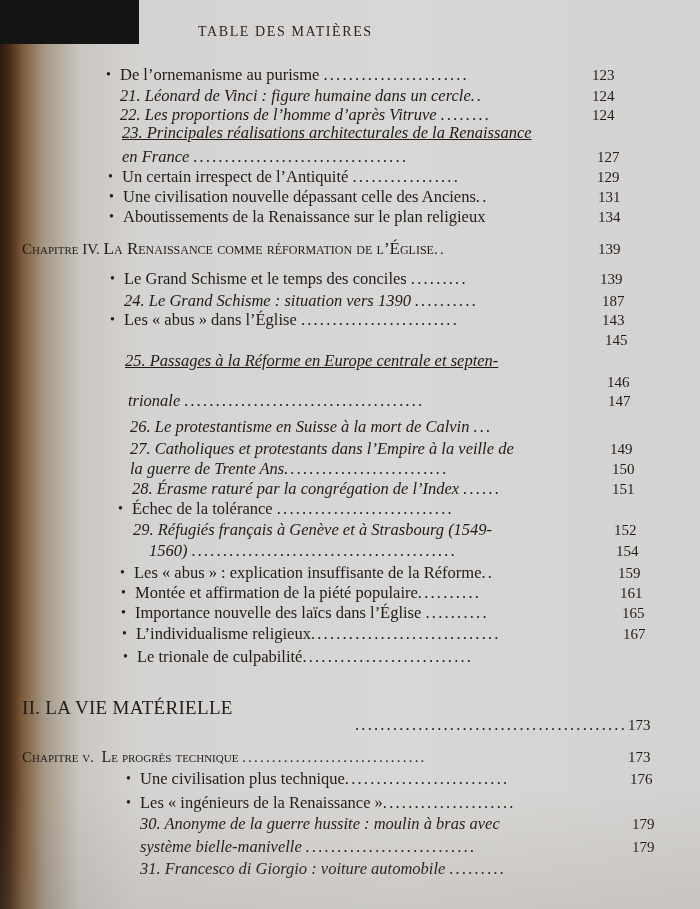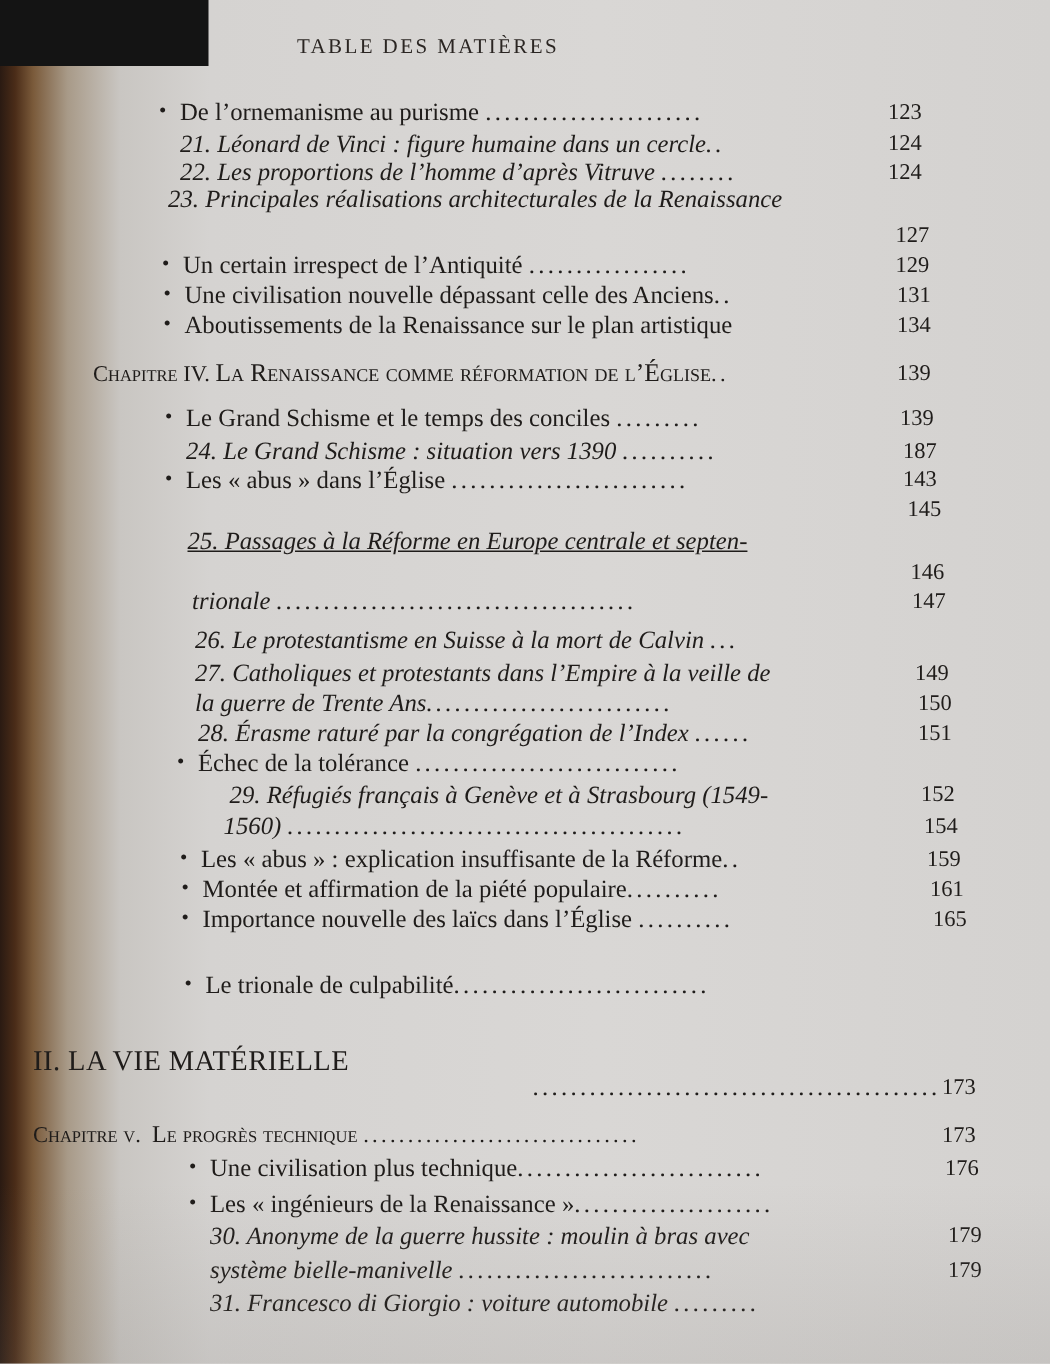--- a/index.html
+++ b/index.html
@@ -59,40 +59,41 @@
   </div>
   <div class="line" style="top:85px;">
     <span class="txt it" style="left:120px;"><span>21. Léonard de Vinci : figure humaine dans un cercle</span><span class="leader">..</span></span>
     <span class="num" style="left:592px;">124</span>
   </div>
   <div class="line" style="top:104px;">
     <span class="txt it" style="left:120px;text-align:right;"><span>22. Les proportions de l’homme d’après Vitruve</span> <span class="leader">........</span></span>
     <span class="num" style="left:592px;">124</span>
   </div>
   <div class="line" style="top:122px;">
-    <span class="txt it" style="left:112px;">23. Principales réalisations architecturales de la Renaissance</span>
+    <span class="txt it" style="left:122px;text-decoration:underline;">23. Principales réalisations architecturales de la Renaissance</span>
   </div>
   <div class="line" style="top:146px;">
+    <span class="txt it" style="left:122px;"><span>en France</span> <span class="leader">..................................</span></span>
     <span class="num" style="left:597px;">127</span>
   </div>
   <div class="line" style="top:166px;">
     <span class="txt bullet" style="left:122px;"><span>Un certain irrespect de l’Antiquité</span> <span class="leader">.................</span></span>
     <span class="num" style="left:597px;">129</span>
   </div>
   <div class="line" style="top:186px;">
     <span class="txt bullet" style="left:123px;"><span>Une civilisation nouvelle dépassant celle des Anciens</span><span class="leader">..</span></span>
     <span class="num" style="left:598px;">131</span>
   </div>
   <div class="line" style="top:206px;">
-    <span class="txt bullet" style="left:123px;">Aboutissements de la Renaissance sur le plan artistique</span>
+    <span class="txt bullet" style="left:123px;">Aboutissements de la Renaissance sur le plan religieux</span>
     <span class="num" style="left:598px;">134</span>
   </div>
 
   <div class="line" style="top:238px;">
-    <span class="txt sc" style="left:22px; font-size:15px;margin-left:40px;"><span>Chapitre IV.</span> <span style="font-size:17px;">La Renaissance comme réformation de l’Église</span><span class="leader">..</span></span>
+    <span class="txt sc" style="left:22px; font-size:15px;"><span>Chapitre IV.</span> <span style="font-size:17px;">La Renaissance comme réformation de l’Église</span><span class="leader">..</span></span>
     <span class="num" style="left:598px;">139</span>
   </div>
   <div class="line" style="top:268px;">
     <span class="txt bullet" style="left:124px;"><span>Le Grand Schisme et le temps des conciles</span> <span class="leader">.........</span></span>
     <span class="num" style="left:600px;">139</span>
   </div>
   <div class="line" style="top:290px;">
     <span class="txt it" style="left:124px;"><span>24. Le Grand Schisme : situation vers 1390</span> <span class="leader">..........</span></span>
     <span class="num" style="left:602px;">187</span>
   </div>
@@ -126,38 +127,42 @@
     <span class="num" style="left:612px;">150</span>
   </div>
   <div class="line" style="top:478px;">
     <span class="txt it" style="left:132px;"><span>28. Érasme raturé par la congrégation de l’Index</span> <span class="leader">......</span></span>
     <span class="num" style="left:612px;">151</span>
   </div>
   <div class="line" style="top:498px;">
     <span class="txt bullet" style="left:132px;"><span>Échec de la tolérance</span> <span class="leader">............................</span></span>
   </div>
   <div class="line" style="top:519px;">
-    <span class="txt it" style="left:133px;margin-left:20px;">29. Réfugiés français à Genève et à Strasbourg (1549-</span>
+    <span class="txt it" style="left:133px;">29. Réfugiés français à Genève et à Strasbourg (1549-</span>
     <span class="num" style="left:614px;">152</span>
   </div>
   <div class="line" style="top:540px;">
     <span class="txt it" style="left:134px;margin-left:15px;"><span>1560)</span> <span class="leader">..........................................</span></span>
     <span class="num" style="left:616px;">154</span>
   </div>
   <div class="line" style="top:562px;">
     <span class="txt bullet" style="left:134px;"><span>Les « abus » : explication insuffisante de la Réforme</span><span class="leader">..</span></span>
     <span class="num" style="left:618px;">159</span>
   </div>
   <div class="line" style="top:582px;">
     <span class="txt bullet" style="left:135px;"><span>Montée et affirmation de la piété populaire</span><span class="leader">..........</span></span>
     <span class="num" style="left:620px;">161</span>
   </div>
   <div class="line" style="top:602px;">
     <span class="txt bullet" style="left:135px;"><span>Importance nouvelle des laïcs dans l’Église</span> <span class="leader">..........</span></span>
     <span class="num" style="left:622px;">165</span>
+  </div>
+  <div class="line" style="top:623px;">
+    <span class="txt bullet" style="left:136px;"><span>L’individualisme religieux</span><span class="leader">..............................</span></span>
+    <span class="num" style="left:623px;">167</span>
   </div>
   <div class="line" style="top:646px;">
     <span class="txt bullet" style="left:137px;"><span>Le trionale de culpabilité</span><span class="leader">...........................</span></span>
   </div>
 
   <div class="part-title">II. LA VIE MATÉRIELLE</div>
   <div class="line" style="top:714px;">
     <span class="txt leader" style="left:355px;">...........................................</span>
     <span class="num" style="left:628px;">173</span>
   </div>

